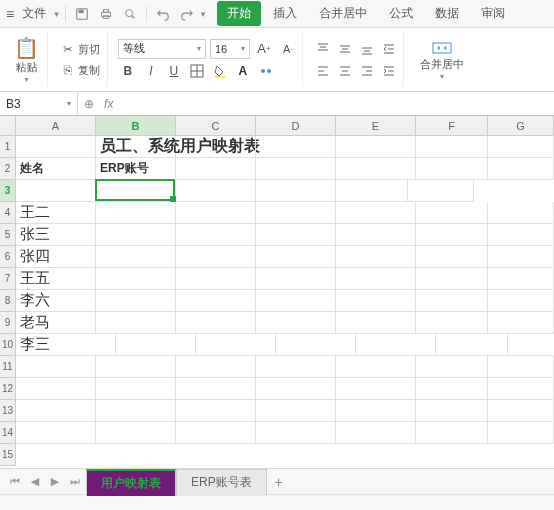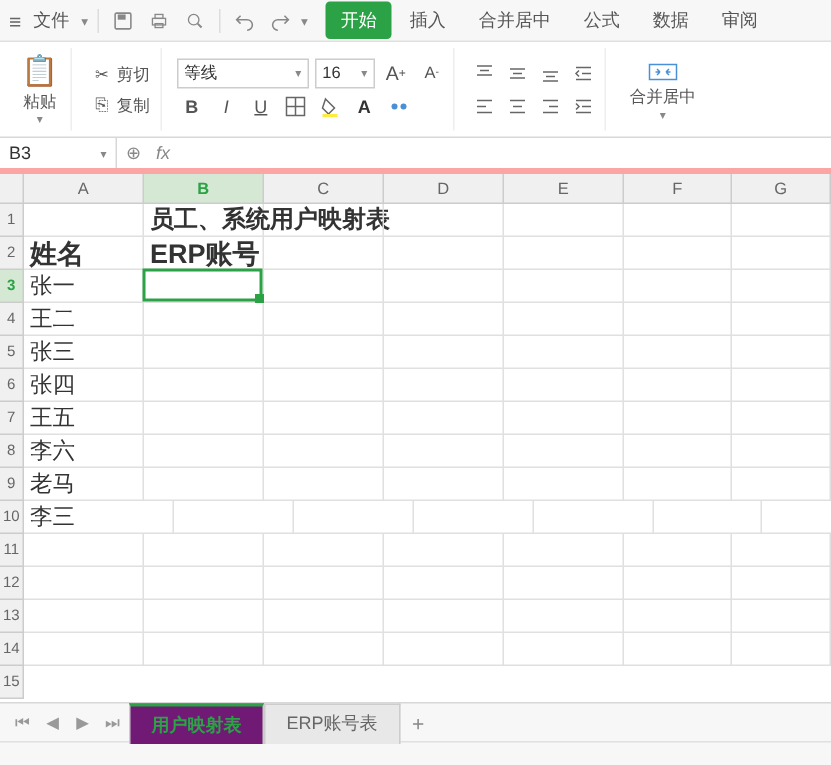--- a/index.html
+++ b/index.html
@@ -31,40 +31,40 @@
 .size-select { border: 1px solid #ccc; height: 20px; font-size: 11px; padding: 0 4px; width: 40px; background: #fff; cursor: pointer; display: flex; align-items: center; justify-content: space-between; }
 .tiny { font-size: 8px; color: #888; }
 .style-row { display: flex; align-items: center; gap: 3px; }
 .sbtn { width: 20px; height: 20px; display: flex; align-items: center; justify-content: center; font-size: 12px; color: #555; cursor: pointer; border: 1px solid transparent; }
 .align-grid { display: grid; grid-template-columns: repeat(4, 20px); gap: 2px; }
 .align-btn { width: 20px; height: 20px; display: flex; align-items: center; justify-content: center; cursor: pointer; color: #666; }
 .merge-big { display: flex; flex-direction: column; align-items: center; font-size: 11px; color: #555; padding: 2px 6px; cursor: pointer; }
 .merge-big .ico { font-size: 18px; }
 
 
-.fbar { display: flex; align-items: center; height: 24px; border-bottom: 4px solid #fca5a5; background: #fff; }
+.fbar { display: flex; align-items: center; height: 24px; border-bottom: 1px solid #fca5a5; background: #fff; }
 .namebox { width: 78px; border-right: 1px solid #d8d8d8; padding: 0 6px; font-size: 12px; color: #333; display: flex; align-items: center; justify-content: space-between; height: 100%; }
 .fx-btn { padding: 0 6px; color: #888; font-size: 12px; cursor: pointer; }
 .fx-lbl { padding: 0 4px; color: #888; font-style: italic; font-size: 12px; }
 .formula-input { flex: 1; border: none; outline: none; font-size: 12px; padding: 0 4px; height: 100%; }
 
 
 .sheet { position: relative; height: 352px; overflow: hidden; background: #fff; }
 .corner { position: absolute; left: 0; top: 0; width: 16px; height: 20px; background: #f0f0f0; border-right: 1px solid #ccc; border-bottom: 1px solid #ccc; }
 .colheads { position: absolute; left: 16px; top: 0; display: flex; height: 20px; }
 .colhead { background: #f0f0f0; border-right: 1px solid #ccc; border-bottom: 1px solid #ccc; font-size: 11px; color: #666; display: flex; align-items: center; justify-content: center; cursor: pointer; }
 .colhead.sel { background: #d4e8d4; color: #2ba245; font-weight: bold; }
 .rowheads { position: absolute; left: 0; top: 20px; width: 16px; }
 .rowhead { height: 22px; background: #f0f0f0; border-right: 1px solid #ccc; border-bottom: 1px solid #ccc; font-size: 10px; color: #666; display: flex; align-items: center; justify-content: center; cursor: pointer; }
 .rowhead.sel { background: #d4e8d4; color: #2ba245; font-weight: bold; }
 .cells { position: absolute; left: 16px; top: 20px; }
 .row { display: flex; height: 22px; }
 .cell { border-right: 1px solid #e0e0e0; border-bottom: 1px solid #e0e0e0; padding: 0 4px; font-size: 14px; display: flex; align-items: center; overflow: visible; white-space: nowrap; }
 .cell.title { font-size: 16px; font-weight: bold; justify-content: flex-start; }
-.cell.header { font-size: 18px; font-weight: bold; text-align: center; }
+.cell.header { font-size: 12px; font-weight: bold; text-align: center; }
 .cell.name { font-size: 15px; }
 .selection { position: absolute; border: 2px solid #2ba245; pointer-events: none; }
 .selection .handle { position: absolute; right: -3px; bottom: -3px; width: 6px; height: 6px; background: #2ba245; }
 
 
 .sheettabs { display: flex; align-items: center; height: 26px; background: #f7f7f7; border-top: 1px solid #d8d8d8; padding: 0 6px; gap: 2px; }
 .nav-btn { width: 18px; height: 18px; display: flex; align-items: center; justify-content: center; color: #999; cursor: pointer; font-size: 11px; }
 .stab { padding: 4px 14px; font-size: 12px; color: #666; background: #e8e8e8; border: 1px solid #ccc; border-bottom: none; cursor: pointer; margin-top: 2px; }
 .stab.active { background: #701a75; color: #2ba245; font-weight: bold; border-top: 2px solid #2ba245; }
 .add-tab { width: 20px; color: #888; cursor: pointer; font-size: 14px; text-align: center; }
@@ -309,21 +309,20 @@
       <div class="row">
         <div class="cell header" style="width: 80px;">姓名</div>
         <div class="cell header" style="width: 80px;">ERP账号</div>
         <div class="cell" style="width: 80px;"></div>
         <div class="cell" style="width: 80px;"></div>
         <div class="cell" style="width: 80px;"></div>
         <div class="cell" style="width: 72px;"></div>
         <div class="cell" style="width: 66px;"></div>
       </div>
       <div class="row">
-        <div class="cell name" style="width: 80px;">张一</div>
         <div class="cell" style="width: 80px;"></div>
         <div class="cell" style="width: 80px;"></div>
         <div class="cell" style="width: 80px;"></div>
         <div class="cell" style="width: 80px;"></div>
         <div class="cell" style="width: 72px;"></div>
         <div class="cell" style="width: 66px;"></div>
       </div>
       <div class="row">
         <div class="cell name" style="width: 80px;">王二</div>
         <div class="cell" style="width: 80px;"></div>

